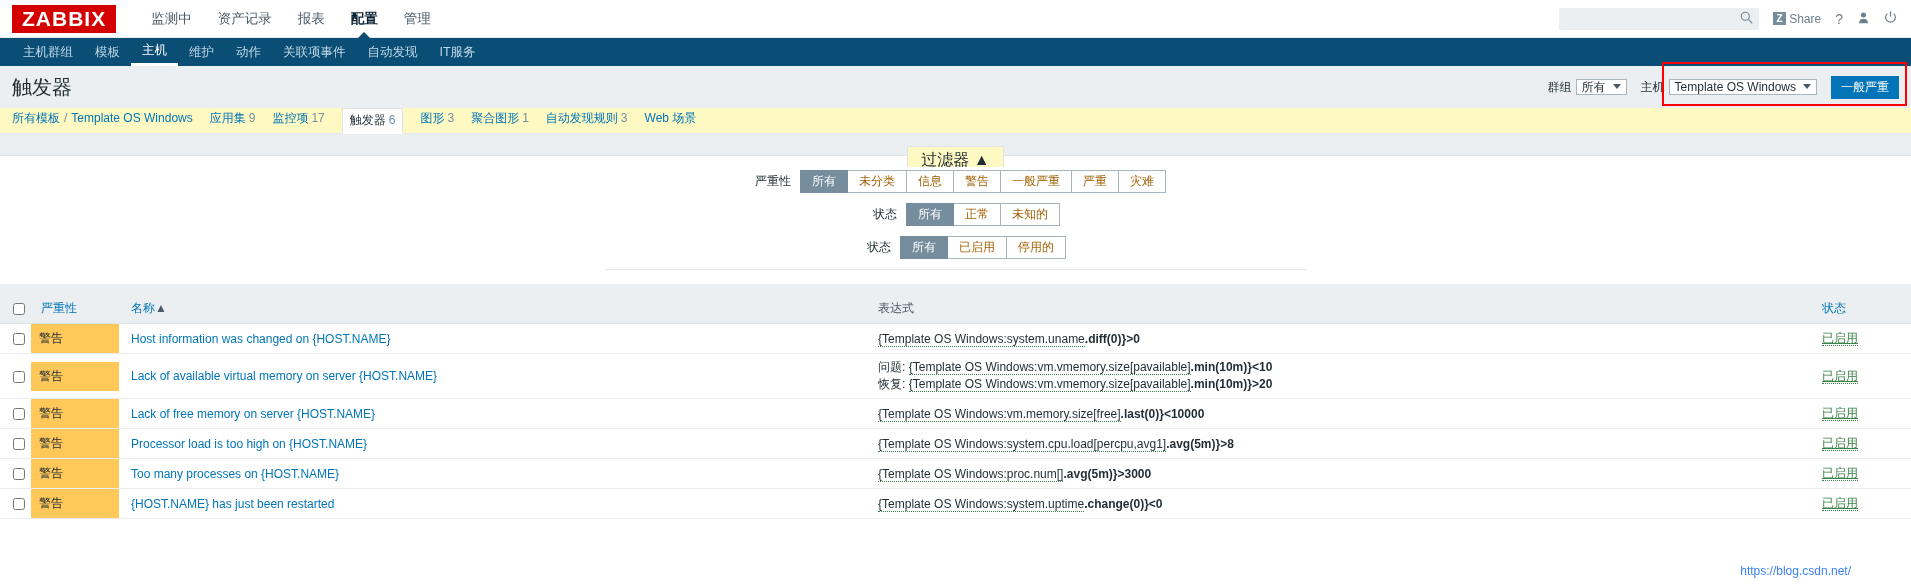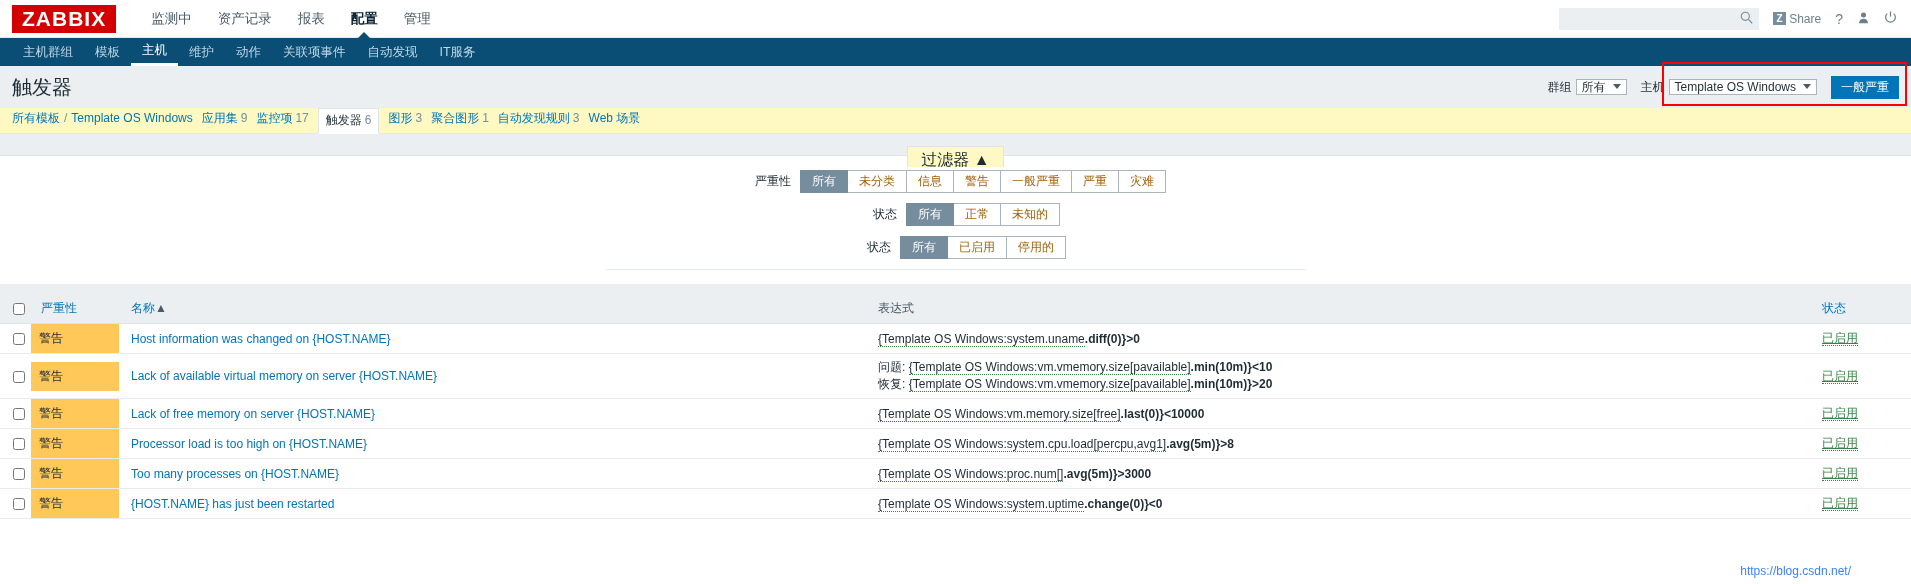--- a/index.html
+++ b/index.html
@@ -95,21 +95,21 @@
     background:#fef9c3; height:26px; display:flex; align-items:center;
     padding-left:12px; border-bottom:1px solid #e3e9ed;
   }
   .crumb{ font-size:12px; color:#0275b8; cursor:pointer; margin-right:3px; padding-bottom:5px;}
   .crumb .cnt{ color:#768d9e; margin-left:3px; }
   .crumb.sep{ color:#768d9e; cursor:default; margin:0 4px 0 1px; }
   .crumb.tabsel{
     background:#fff; border:1px solid #dfe4e7; border-bottom:1px solid #fff;
     color:#1f2c33; padding:3px 7px 4px 7px; margin-bottom:-1px; position:relative; z-index:2;
   }
-  .crumb.gap{ margin-left:6px; }
+  .crumb.gap{ margin-left:14px; }
 
   
   .filtertabrow{ display:flex; justify-content:center; background:#ebeff2; height:21px; position:relative;}
   .filtertab{
     background:#fef9c3; border:1px solid #dfe4e7; border-bottom:none;
     font-size:16px; color:#1f2c33; padding:3px 13px 4px 13px; margin-top:0px;
     position:relative; top:12px; cursor:pointer;
   }
   .filterpanel{
     background:#fff; border-top:1px solid #dfe4e7; padding:14px 0 14px 0;

